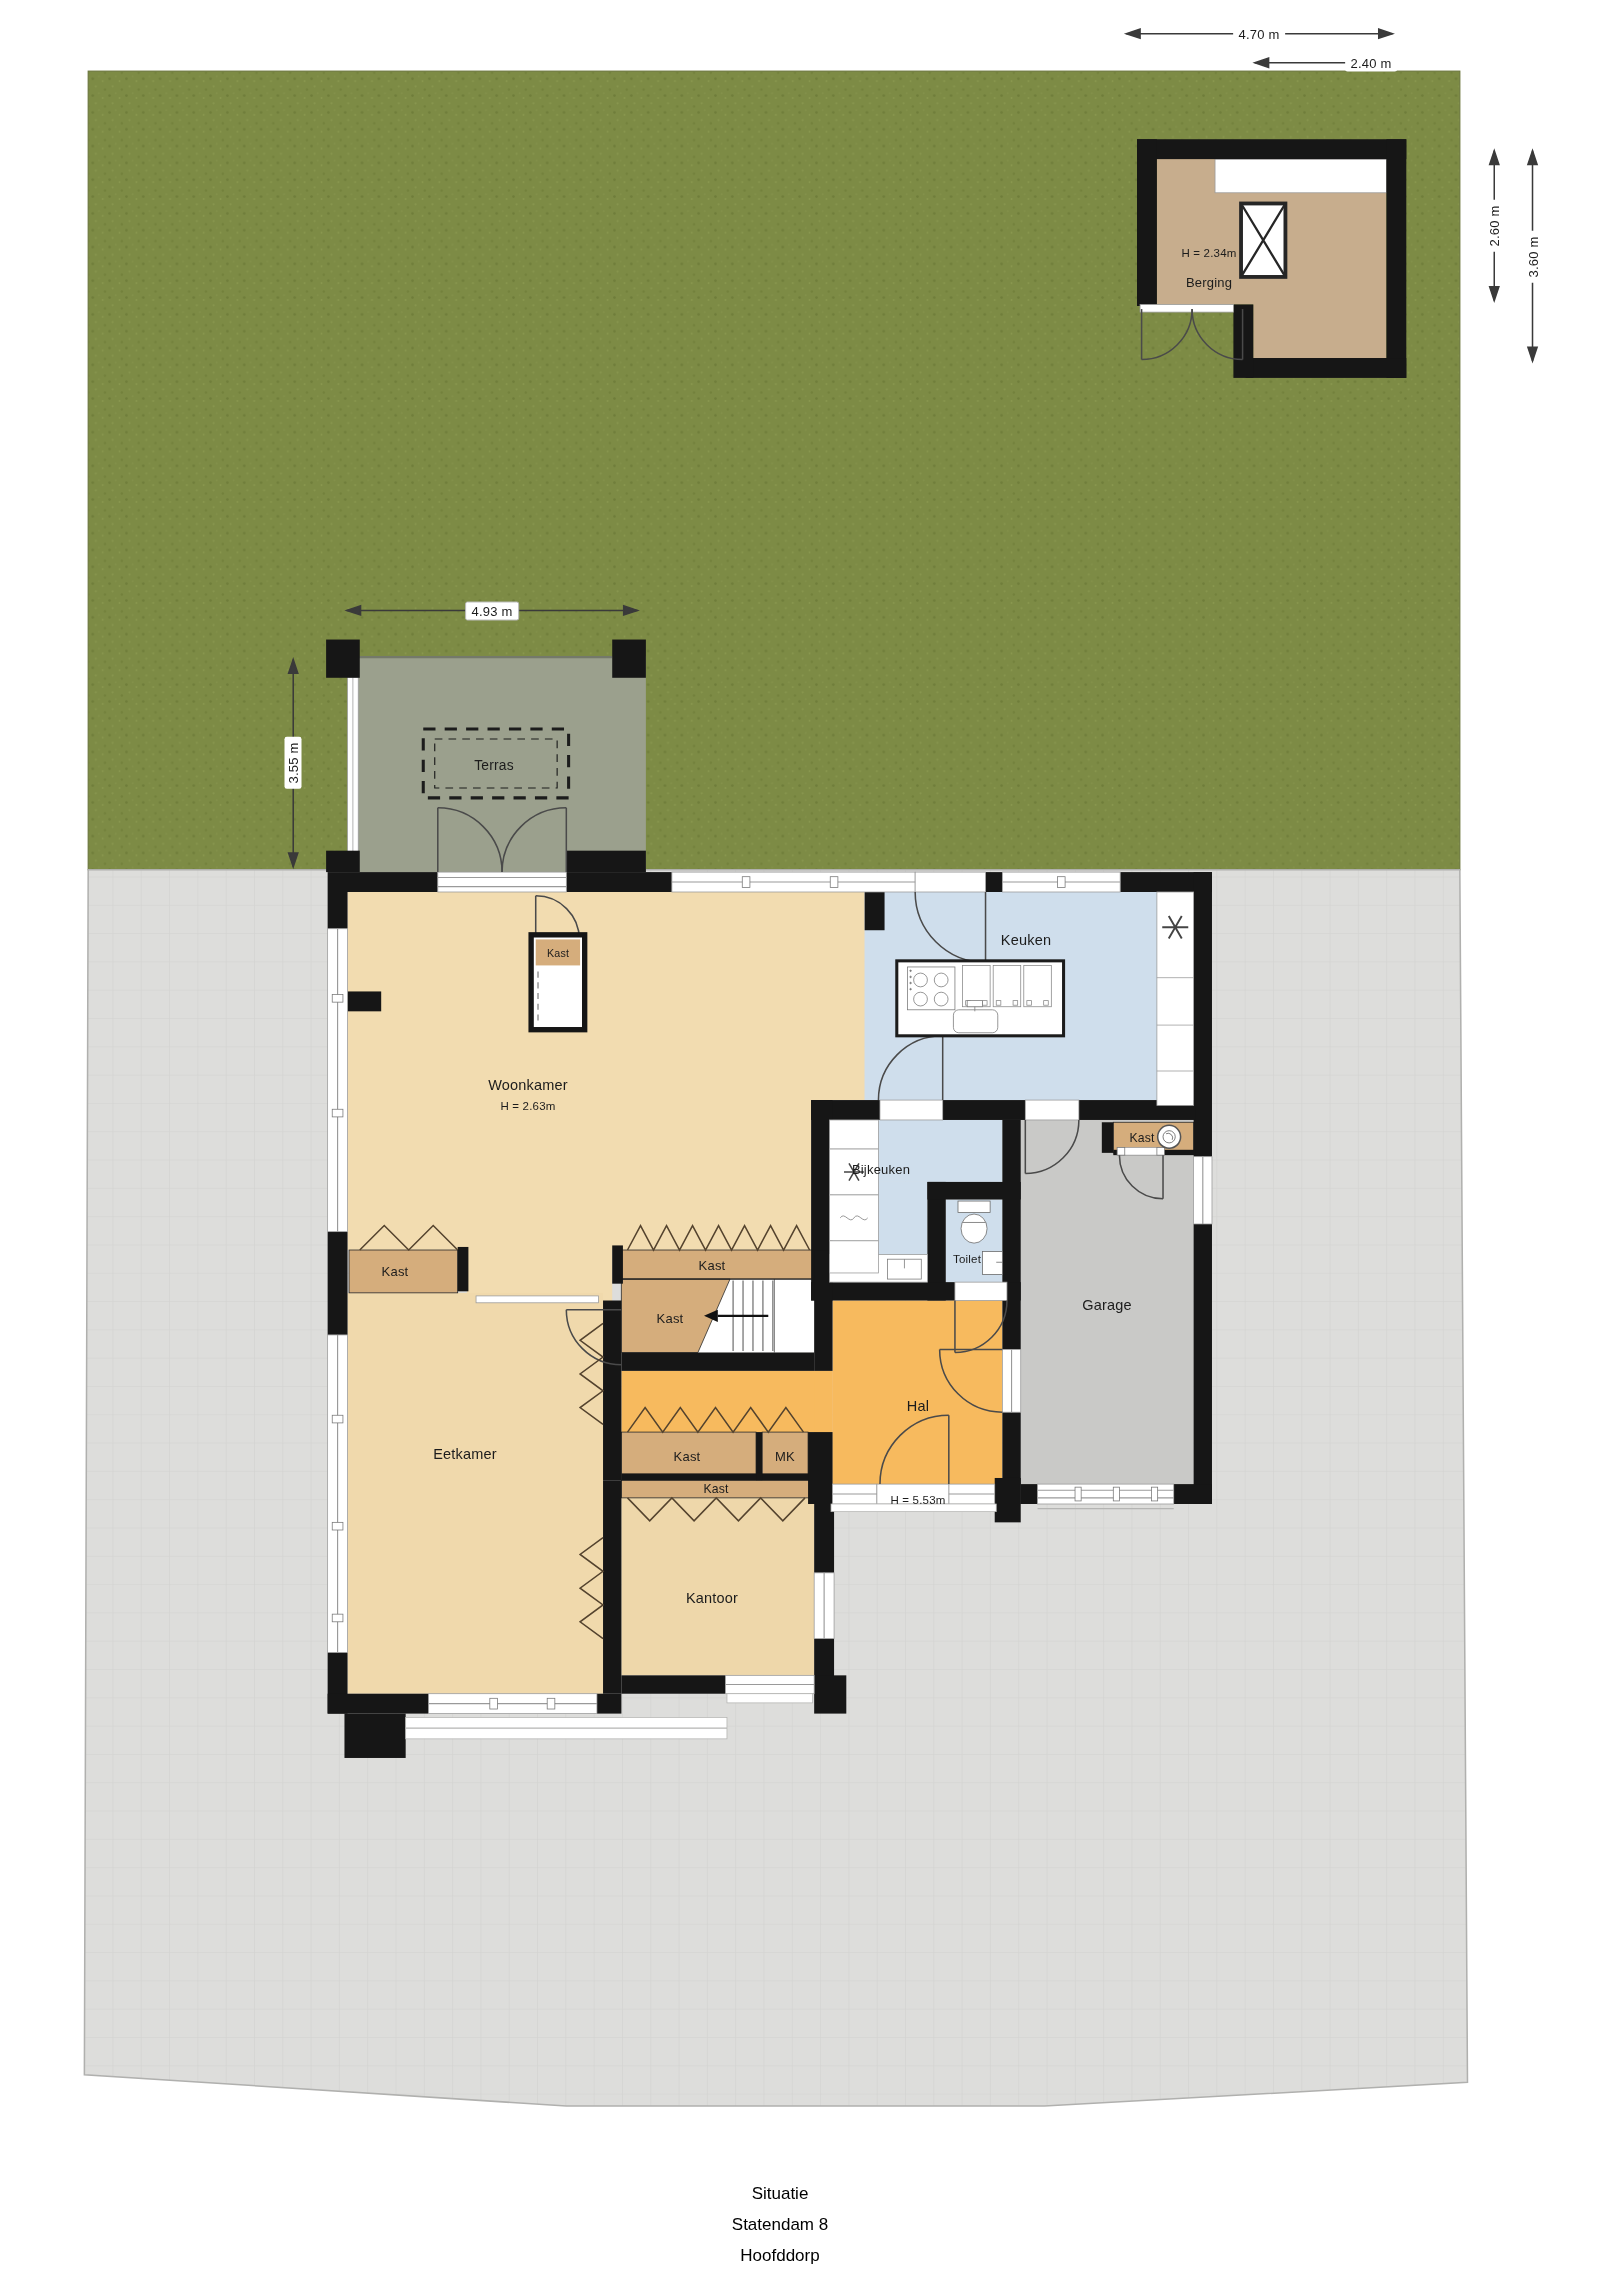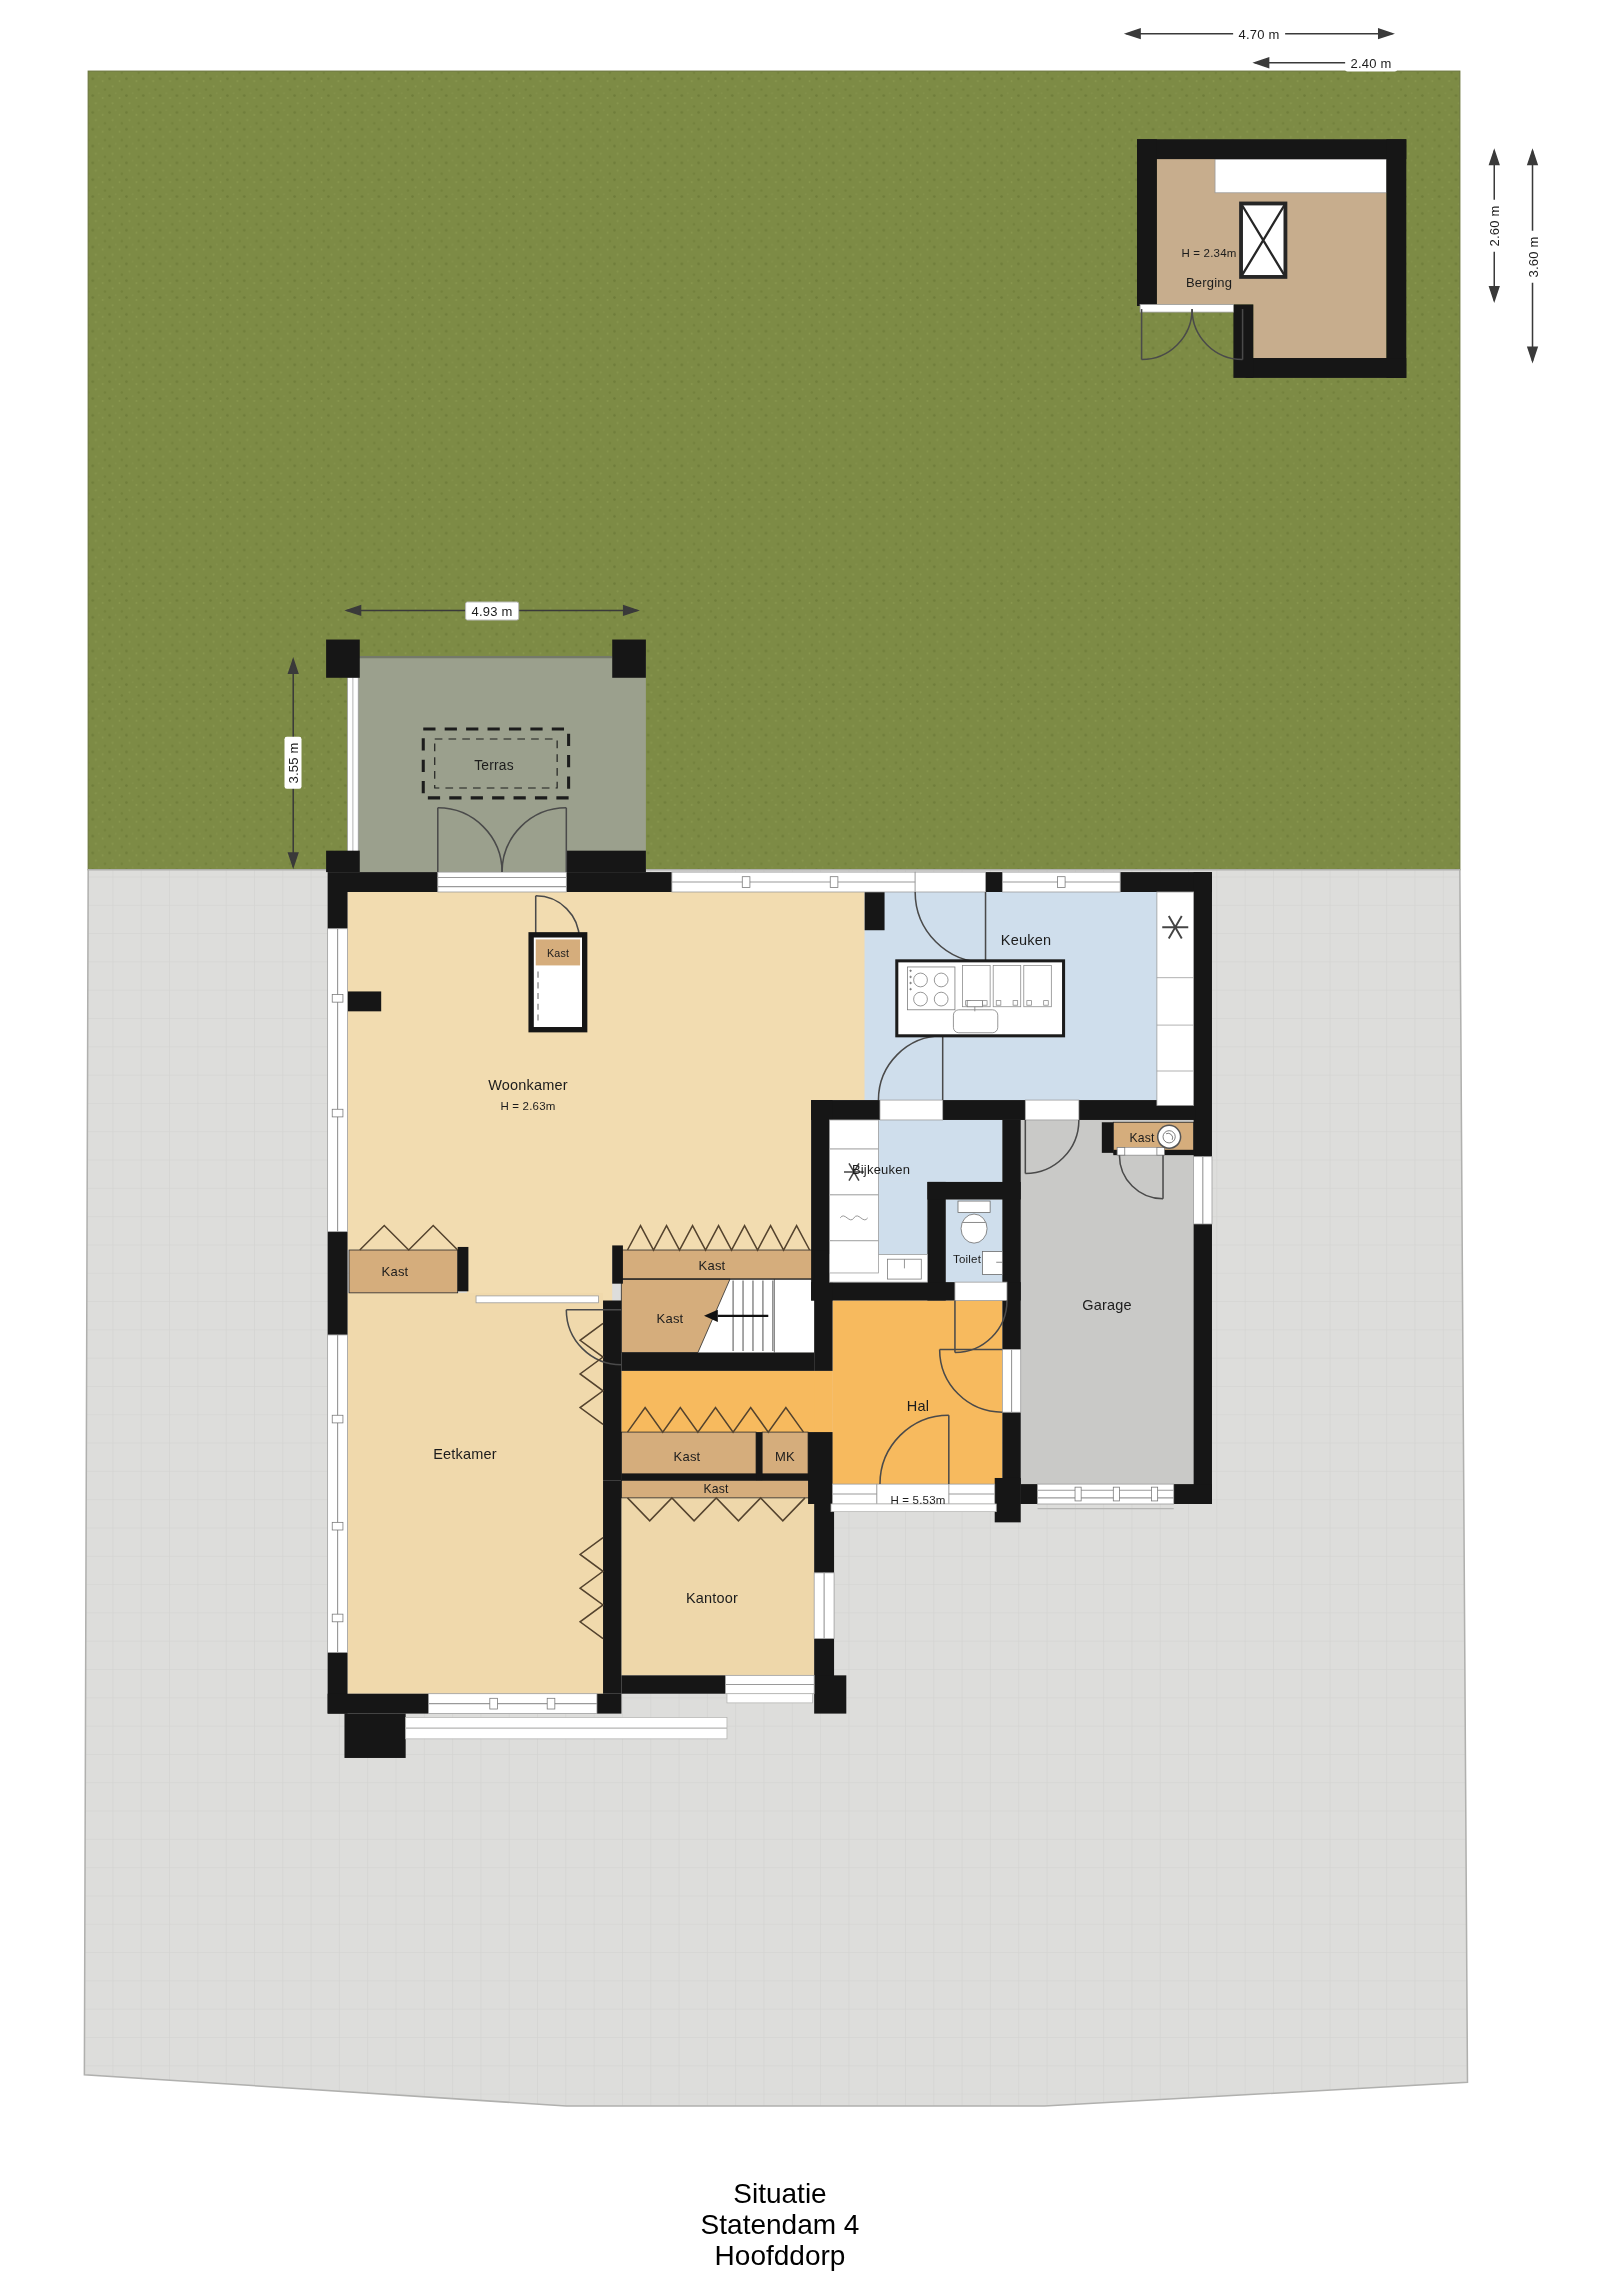--- a/index.html
+++ b/index.html
@@ -7,21 +7,21 @@
           font-family:"Liberation Sans",sans-serif;}
   #plan-svg{position:absolute;left:0;top:0;}
   .lbl{position:absolute;transform:translate(-50%,-50%);font-size:14.5px;color:#1c1c1c;
        white-space:nowrap;letter-spacing:0.2px;}
   .sub{font-size:11.5px;}
   .kastlbl{font-size:13px;}
   .small{font-size:11.5px;}
   .vert{transform:translate(-50%,-50%) rotate(-90deg);}
   .dim{font-size:13px;background:#ffffff;padding:0 5.4px;border-radius:2.3px;line-height:17px;}
   .footer{position:absolute;left:0;width:1560px;top:2178px;text-align:center;
-          font-size:28px;color:#000;line-height:31px;}
+          font-size:17px;color:#000;line-height:31px;}
 </style>
 </head>
 <body>
 
 <div id="canvas">
 
 <svg id="plan-svg" width="1623" height="2295" viewBox="0 0 2121 3000">
   <defs>
     <pattern id="pg" width="22" height="22" patternUnits="userSpaceOnUse">
       <rect width="22" height="22" fill="#7d8b45"></rect>
@@ -374,18 +374,18 @@
 
 <div class="lbl dim" style="left:1259px;top:34px;">4.70 m</div>
 <div class="lbl dim" style="left:1323px;top:63px;margin-left:48px;">2.40 m</div>
 <div class="lbl dim vert" style="left:1494px;top:226px;">2.60 m</div>
 <div class="lbl dim vert" style="left:1533px;top:257px;">3.60 m</div>
 <div class="lbl dim" style="left:492px;top:611px;border:0.8px solid #bbbbbb;">4.93 m</div>
 <div class="lbl dim vert" style="left:293px;top:763px;">3.55 m</div>
 
 <div class="footer">
   <div>Situatie</div>
-  <div>Statendam 4</div>
+  <div>Statendam 8</div>
   <div>Hoofddorp</div>
 </div>
 
 </div>
 
 
 </body></html>

